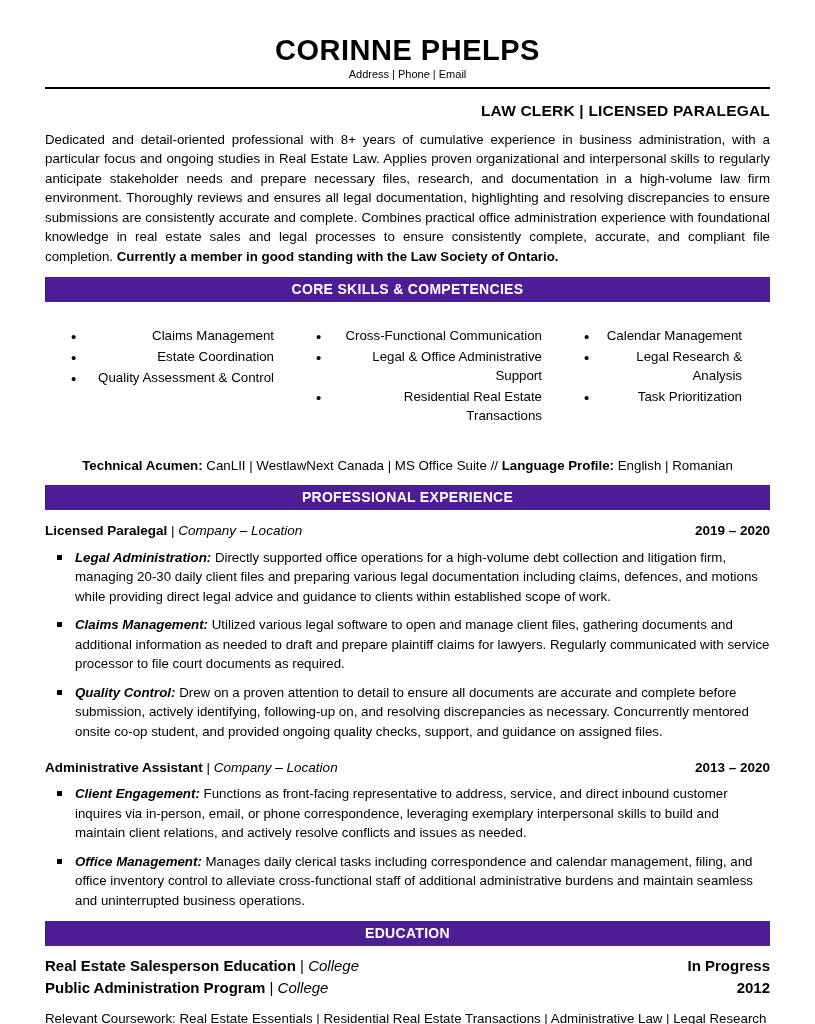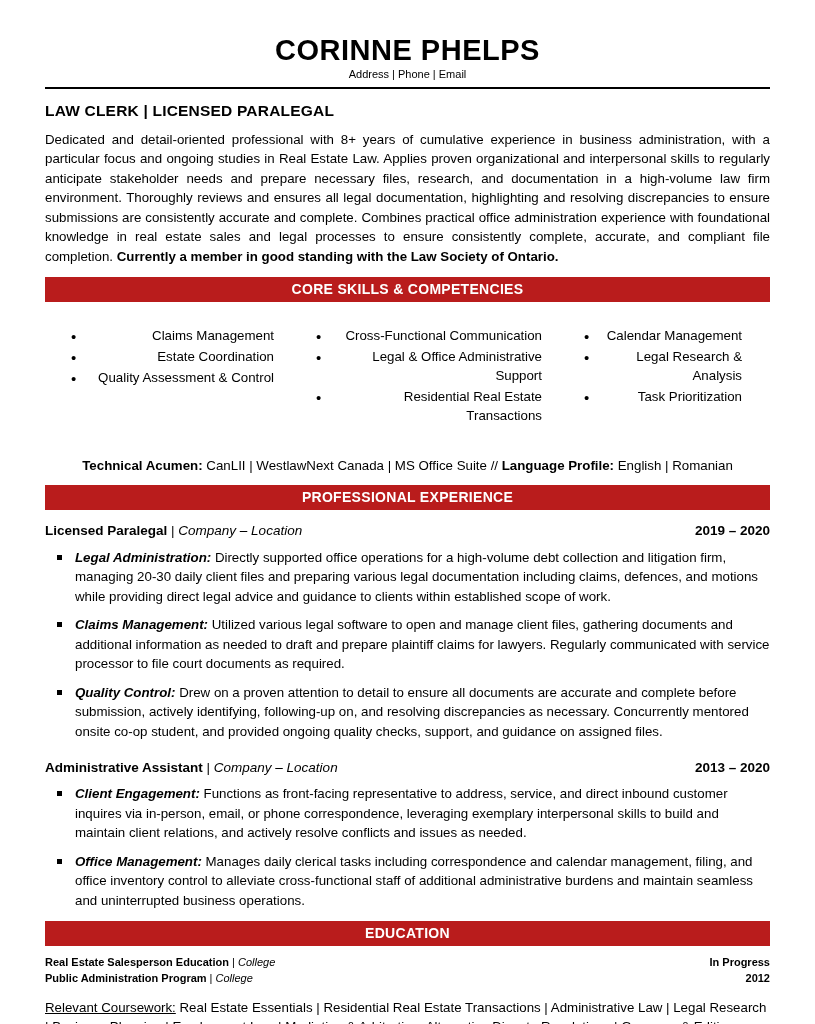--- a/index.html
+++ b/index.html
@@ -39,40 +39,40 @@
     margin: 2px 0 0 0;
     line-height: 1.2;
   }
   .head-rule {
     border: none;
     border-top: 2.5px solid #000;
     margin: 5px 0 0 0;
     height: 0;
   }
   .title-line {
-    text-align: left;
+    text-align: right;
     font-size: 15.5px;
     font-weight: bold;
     margin: 13px 0 0 0;
     letter-spacing: 0.2px;
   }
 
   
   .summary {
     font-size: 13.3px;
     line-height: 1.47;
     text-align: justify;
     text-justify: inter-word;
     margin: 10px 0 0 0;
   }
   .summary b { font-weight: bold; }
 
   
   .bar {
-    background: #b91c1c;
+    background: #4c1d95;
     color: #ffffff;
     text-align: center;
     font-size: 14px;
     font-weight: bold;
     letter-spacing: 0.3px;
     padding: 4px 0 5px 0;
     margin: 11px 0 0 0;
     line-height: 1.15;
   }
 
@@ -161,21 +161,21 @@
     line-height: 1.3;
   }
   .earlier b { font-weight: bold; font-style: italic; }
   .earlier i { font-style: italic; }
 
   
   .edu-row {
     display: flex;
     justify-content: space-between;
     align-items: baseline;
-    font-size: 11px;
+    font-size: 15px;
     line-height: 1.42;
   }
   .edu-row.first { margin-top: 9px; }
   .edu-row .degree { font-weight: bold; }
   .edu-row .school { font-style: italic; font-weight: normal; }
   .edu-row .year { font-weight: bold; white-space: nowrap; }
 
   .coursework {
     font-size: 13.3px;
     line-height: 1.45;

